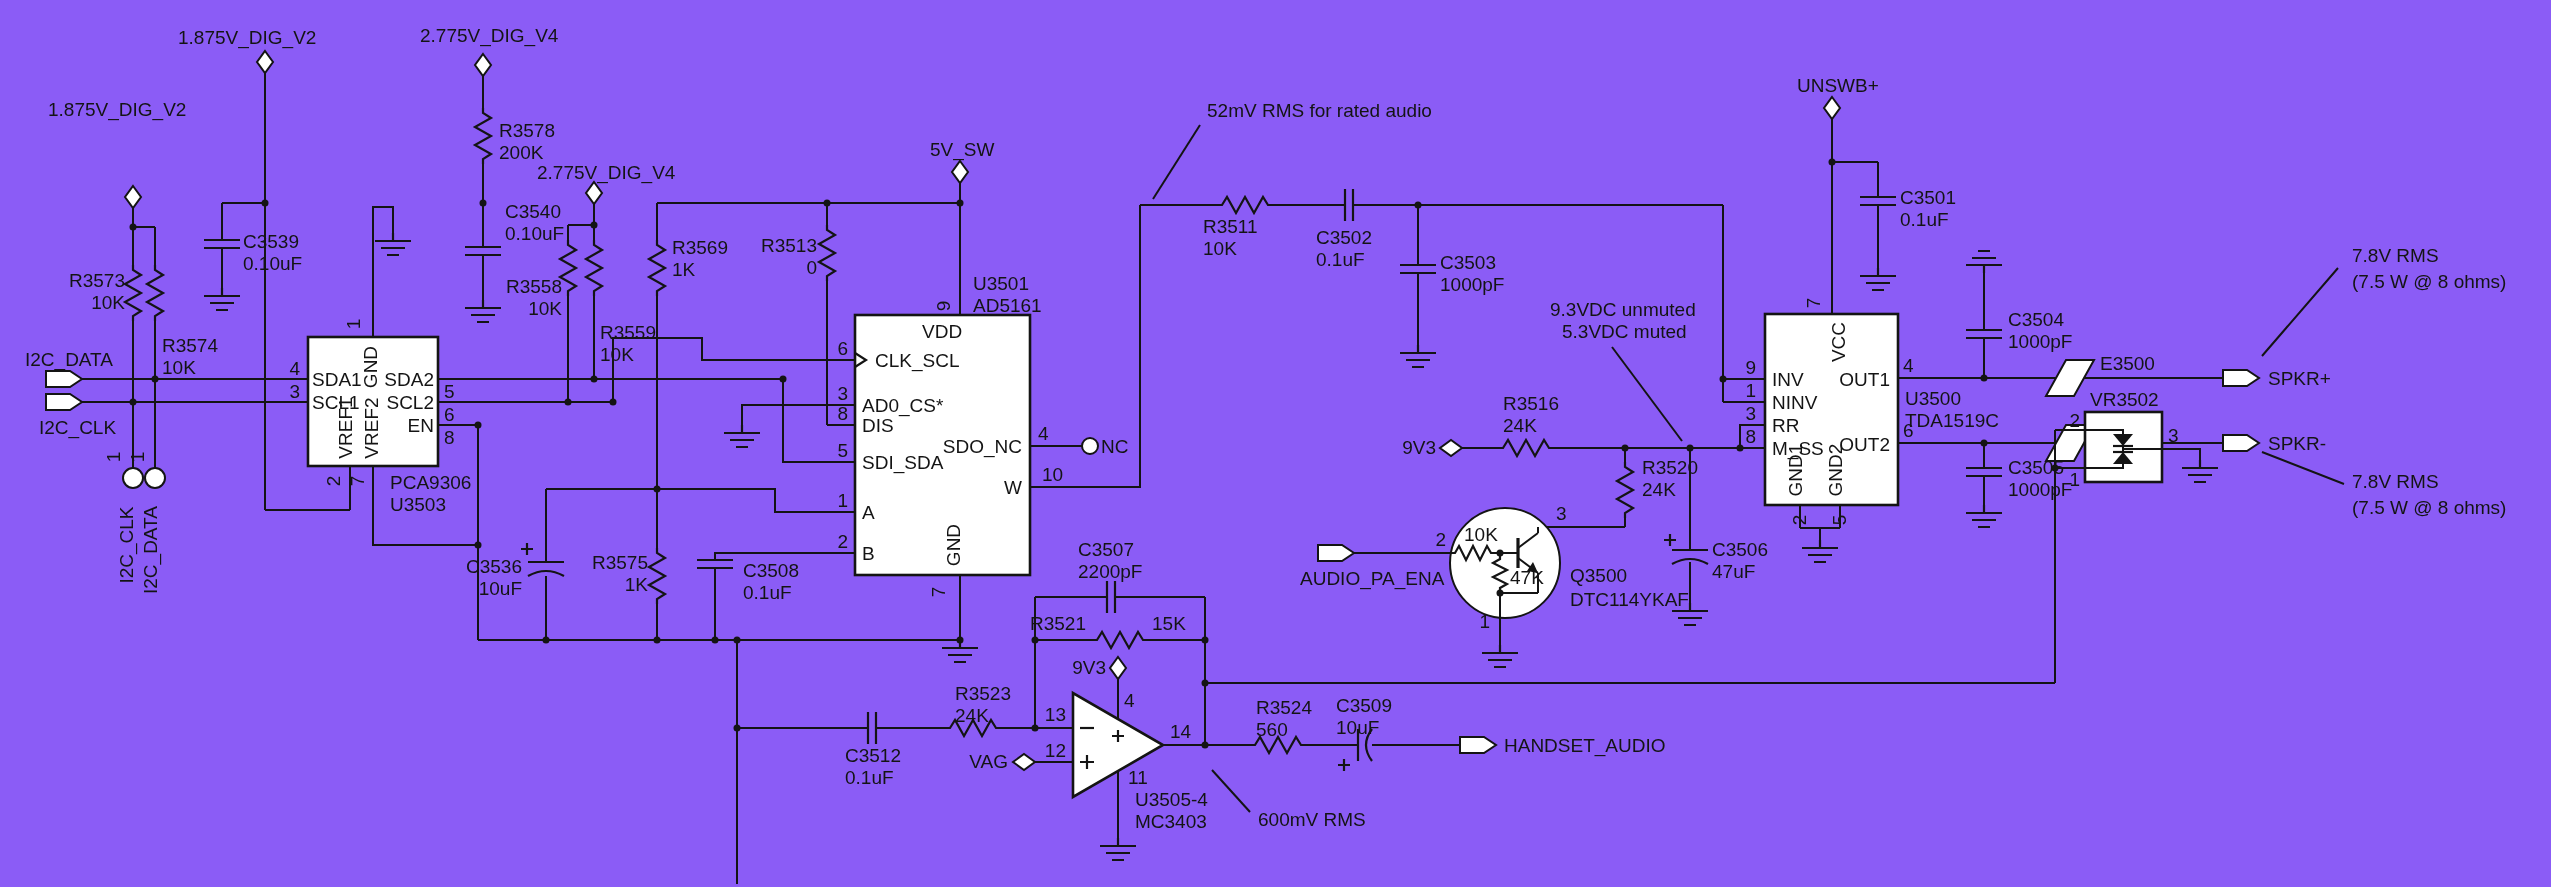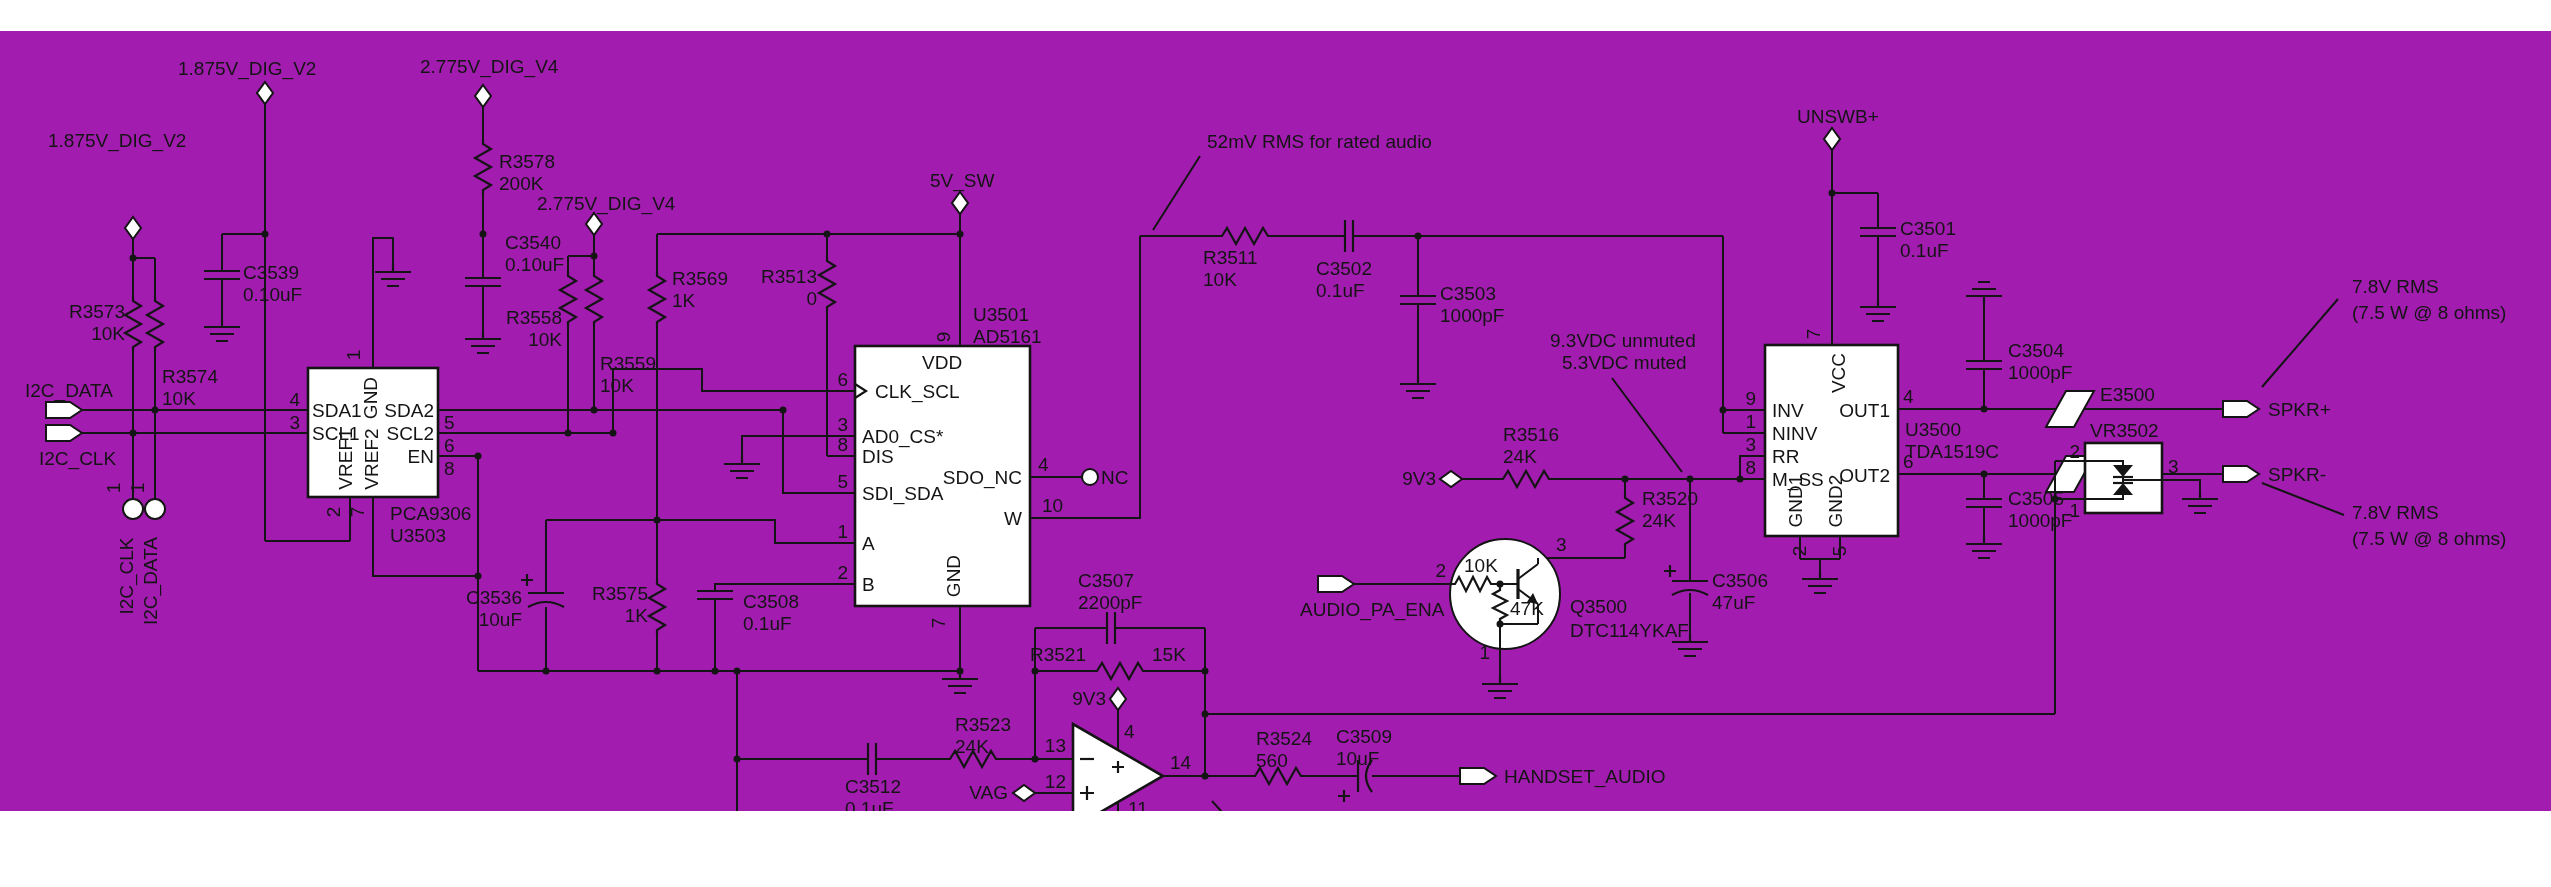--- a/index.html
+++ b/index.html
@@ -1,16 +1,16 @@
 <!DOCTYPE html>
 <html><head>
 <meta charset="utf-8">
 <style>
   html,body{margin:0;padding:0;background:#fff;}
-  #page{position:relative;width:2551px;height:780px;background:#a21caf;overflow:hidden;margin-top:31px;}
+  #page{position:relative;width:2551px;height:887px;background:#8b5cf6;overflow:hidden;}
   svg{display:block;}
   .w{stroke:#141414;stroke-width:2;fill:none;}
   .sym{stroke:#141414;stroke-width:2.2;fill:none;}
   .thk{stroke:#141414;stroke-width:3.2;fill:none;}
   .box{stroke:#141414;stroke-width:2.6;fill:#ffffff;}
   .hollow{stroke:#141414;stroke-width:2;fill:#ffffff;}
   .dot{fill:#141414;stroke:none;}
   .blk{fill:#141414;stroke:none;}
   text{font-family:"Liberation Sans","DejaVu Sans",sans-serif;font-size:19px;fill:#141414;}
   .te{text-anchor:end;} .tm{text-anchor:middle;}

